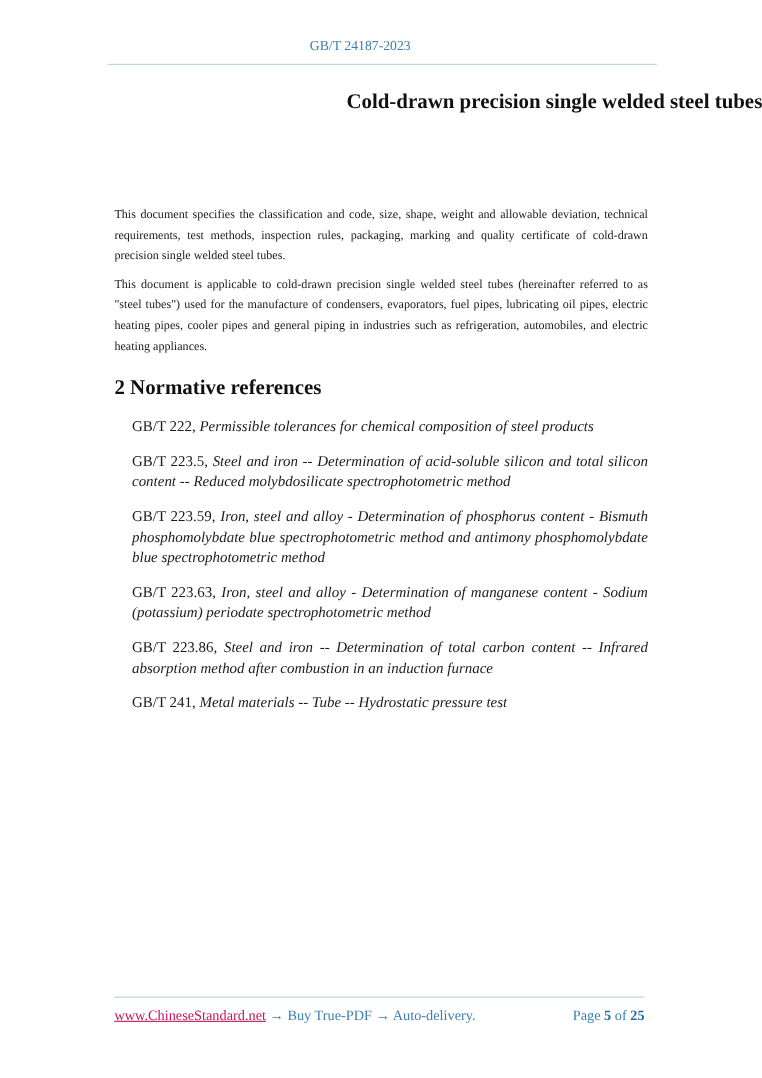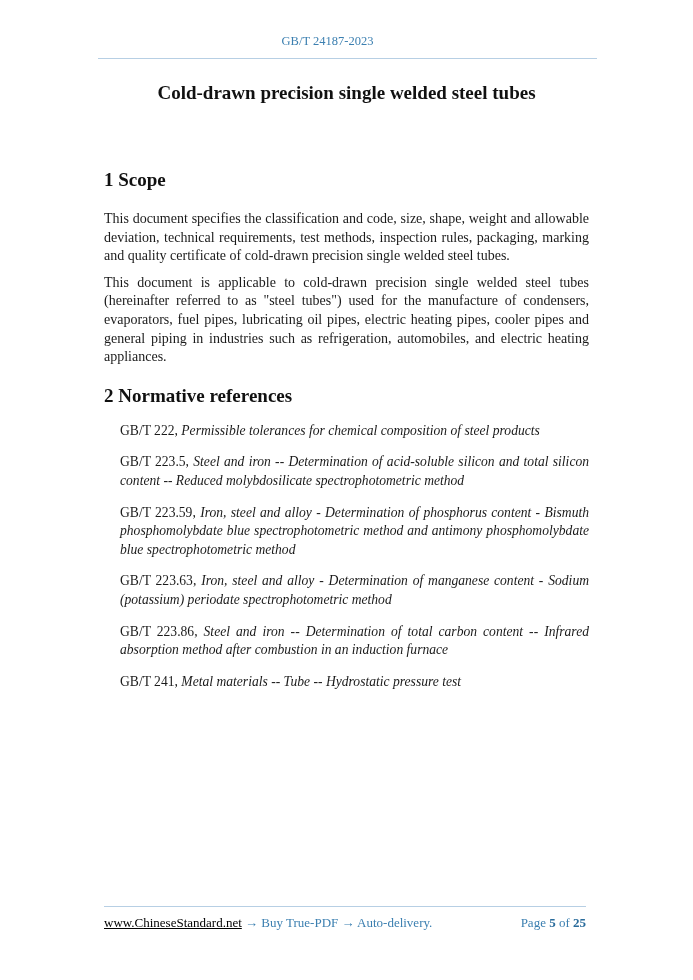--- a/index.html
+++ b/index.html
@@ -1,49 +1,48 @@
 <!DOCTYPE html>
 <html><head>
 <meta charset="utf-8">
 <style>
   html, body { margin:0; padding:0; background:#ffffff; }
   body { width:693px; height:980px; position:relative; overflow:hidden;
          font-family:"Liberation Serif","DejaVu Serif",serif; color:#1a1a1a; }
   .header-code { position:absolute; top:34px; left:0; width:655px; text-align:center;
                  font-size:12.5px; color:#3b7fb0; }
   .header-rule { position:absolute; top:58px; left:98px; width:499px; height:1px; background:#b7cfe4; }
-  .doc-title { position:absolute; top:82px; left:0; width:693px; text-align:center;
+  .doc-title { position:absolute; top:82px; left:0; width:693px; text-align:right;
                font-size:19px; font-weight:bold; color:#111; }
   .content { position:absolute; left:104px; width:485px; top:168px; }
   h2 { font-size:19px; font-weight:bold; margin:0; color:#111; line-height:24px; }
-  p { margin:0; font-size:14px; line-height:18.6px; text-align:justify; }
+  p { margin:0; font-size:11px; line-height:18.6px; text-align:justify; }
   .sec1 { margin-bottom:17px; }
   .para { margin-top:18px; }
   .para + .para { margin-top:8px; }
   .sec2 { margin-top:7px; }
   .refs { margin-top:14px; padding-left:16px; }
   .ref { font-size:13.6px; line-height:18.6px; text-align:justify; margin-bottom:13px; }
   .ref i { }
   .footer-rule { position:absolute; top:906px; left:104px; width:482px; height:1px; background:#b7cfe4; }
   .footer-left { position:absolute; top:915px; left:104px; font-size:13px; color:#3b7fb0; }
-  .footer-left a { color:#000000; text-decoration:underline; }
+  .footer-left a { color:#be185d; text-decoration:underline; }
   .footer-right { position:absolute; top:915px; right:107px; font-size:13px; color:#3b7fb0; }
   .footer-right b { font-weight:bold; color:#2a6c9c; }
 </style>
 </head>
 <body>
 
 <div class="header-code">GB/T 24187-2023</div>
 <div class="header-rule"></div>
 
 <div class="doc-title">Cold-drawn precision single welded steel tubes</div>
 
 <div class="content">
   <section class="sec1">
-    <h2>1 Scope</h2>
     <p class="para">This document specifies the classification and code, size, shape, weight and allowable deviation, technical requirements, test methods, inspection rules, packaging, marking and quality certificate of cold-drawn precision single welded steel tubes.</p>
     <p class="para">This document is applicable to cold-drawn precision single welded steel tubes (hereinafter referred to as "steel tubes") used for the manufacture of condensers, evaporators, fuel pipes, lubricating oil pipes, electric heating pipes, cooler pipes and general piping in industries such as refrigeration, automobiles, and electric heating appliances.</p>
   </section>
 
   <section class="sec2">
     <h2>2 Normative references</h2>
 
     <div class="refs">
       <div class="ref">
         <span>GB/T 222,</span>

